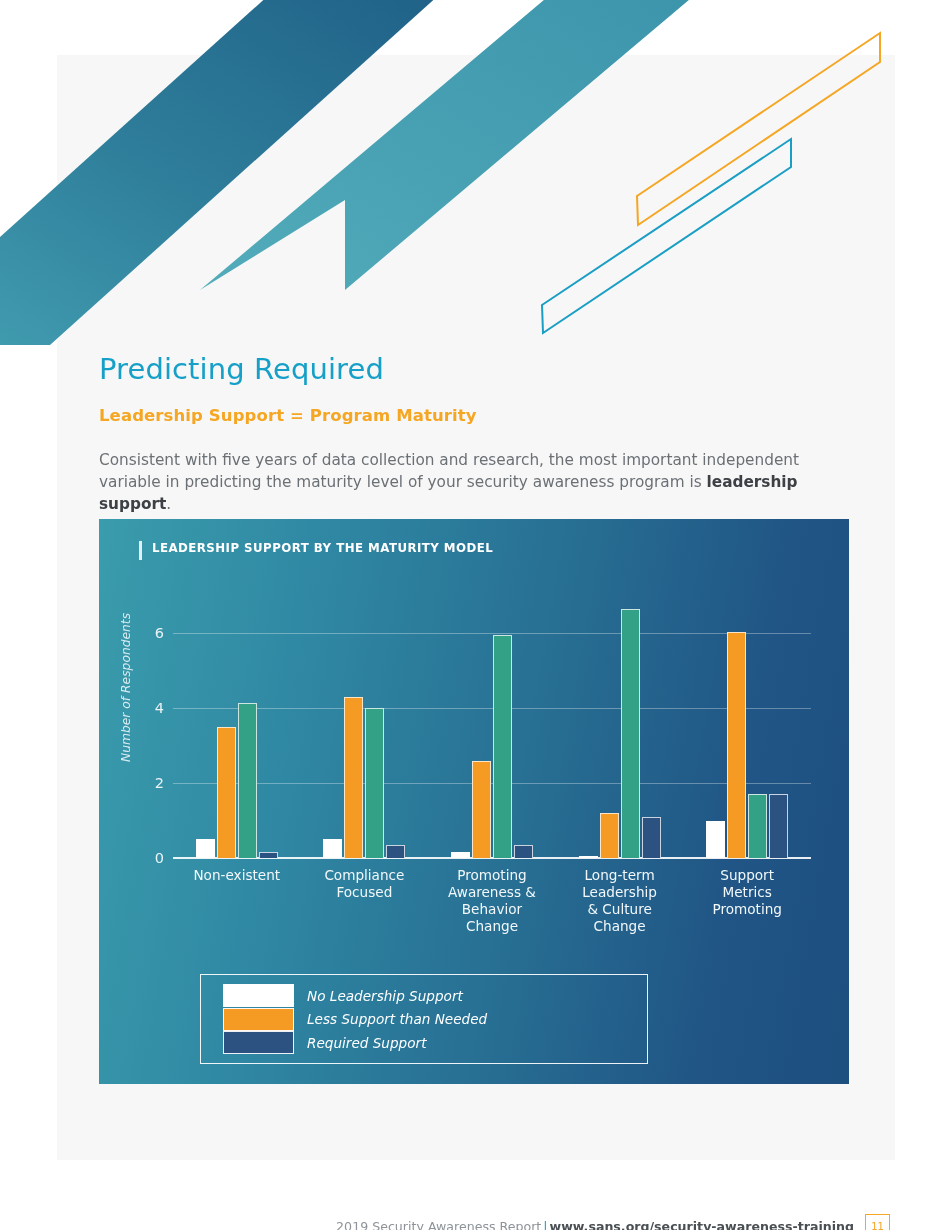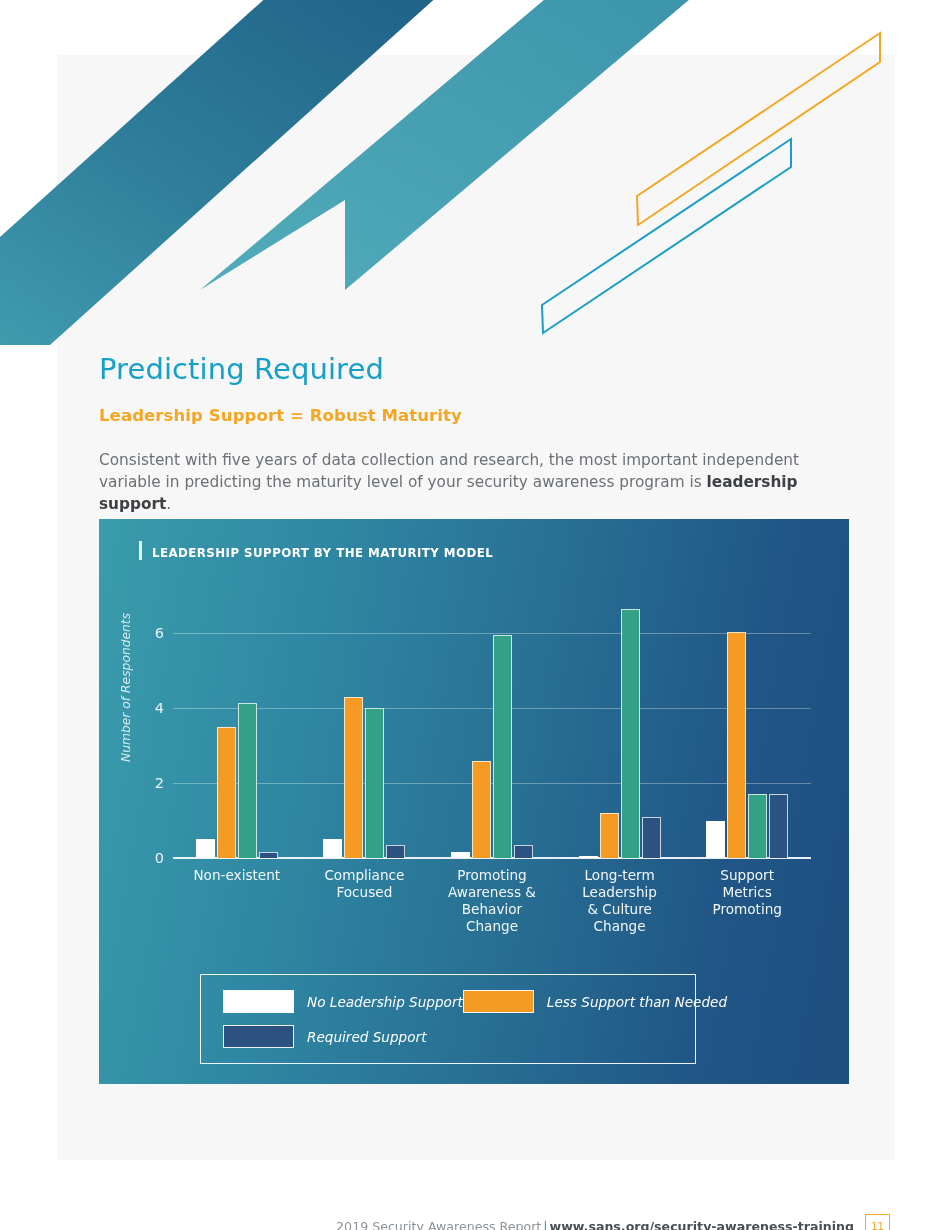--- a/index.html
+++ b/index.html
@@ -37,21 +37,21 @@
     font-size:15.3px; line-height:22px; color:#6b7075; font-weight:400;
   }
   .body-copy b { color:#3d4145; font-weight:700; }
 
   
   .chart-panel {
     position:absolute; left:99px; top:519px; width:750px; height:565px;
     background: linear-gradient(100deg, #3a9cac 0%, #2f87a3 28%, #276d92 58%, #205585 82%, #1d4f7f 100%);
     overflow:hidden;
   }
-  .panel-title-row { position:absolute; left:24px; top:22px; display:flex; align-items:flex-end; gap:10px;padding-left:16px; }
+  .panel-title-row { position:absolute; left:24px; top:22px; display:flex; align-items:flex-start; gap:10px;padding-left:16px; }
   .title-accent { width:3px; height:19px; background:#ffffff; opacity:.85; }
   .panel-title {
     font-size:11.8px; font-weight:700; color:#ffffff; letter-spacing:.45px;
   }
 
   
   .plot {
     position:absolute; left:74px; top:77px; width:638px; height:262px;
   }
   .gridline { position:absolute; left:0; width:100%; height:1px; background:rgba(255,255,255,.32); }
@@ -78,24 +78,24 @@
 
   
   .xlabels { position:absolute; left:74px; top:348px; width:638px; display:flex; }
   .xlab {
     flex:1; text-align:center; font-size:13.6px; line-height:17px;
     color:#f2f8fa; padding:0 2px;
   }
 
   
   .legend {
-    position:absolute; left:101px; top:455px; width:496px; height:90px;
+    position:absolute; left:101px; top:455px; width:448px; height:90px;
     border:1.6px solid rgba(255,255,255,.92);
-    display:grid; grid-template-columns:1fr 1fr; grid-template-rows:1fr 1fr;
-    align-items:center; padding:9px 20px 9px 22px; 
+    display:grid; grid-template-columns:1fr; grid-template-rows:1fr 1fr;
+    align-items:center; padding:9px 20px 9px 22px; column-gap:14px;
   }
   .leg-item { display:flex; align-items:center; gap:13px; }
   .swatch { width:71px; height:23px; border:1.3px solid rgba(255,255,255,.92); }
   .sw-white { background:#ffffff; }
   .sw-navy  { background:#2c5282; }
   .sw-orange{ background:#f59a23; }
   .sw-green { background:#33a185; }
   .leg-text { font-size:13.6px; font-style:italic; color:#ffffff; white-space:nowrap; }
 
   
@@ -137,21 +137,21 @@
 
       <polygon points="200,290 615,-60 760,-60 345,290 345,200 200,290" fill="url(#ribGrad2)" opacity="0.95"></polygon>
 
       <polygon points="640,198 880,32 884,64 646,226" fill="none" stroke="#f5a623" stroke-width="2.2" transform="translate(0,0)" style="display:none"></polygon>
       <path d="M 637 196 L 880 33 L 880 62 L 638 225 Z" fill="none" stroke="#f5a623" stroke-width="2"></path>
       <path d="M 542 305 L 791 139 L 791 167 L 543 333 Z" fill="none" stroke="#1a9ec4" stroke-width="2"></path>
     </svg>
   </div>
 
   <div class="h-title">Predicting Required</div>
-  <div class="h-sub">Leadership Support = Robust Maturity</div>
+  <div class="h-sub">Leadership Support = Program Maturity</div>
   <p class="body-copy"><span>Consistent with five years of data collection and research, the most important independent variable in predicting the maturity level of your security awareness program is </span><b>leadership support</b><span>.</span></p>
 
   <div class="chart-panel">
 
     <div class="panel-title-row">
       <div class="title-accent"></div>
       <div class="panel-title">LEADERSHIP SUPPORT BY THE MATURITY MODEL</div>
     </div>
 
     <div class="ylabel">Number of Respondents</div>

